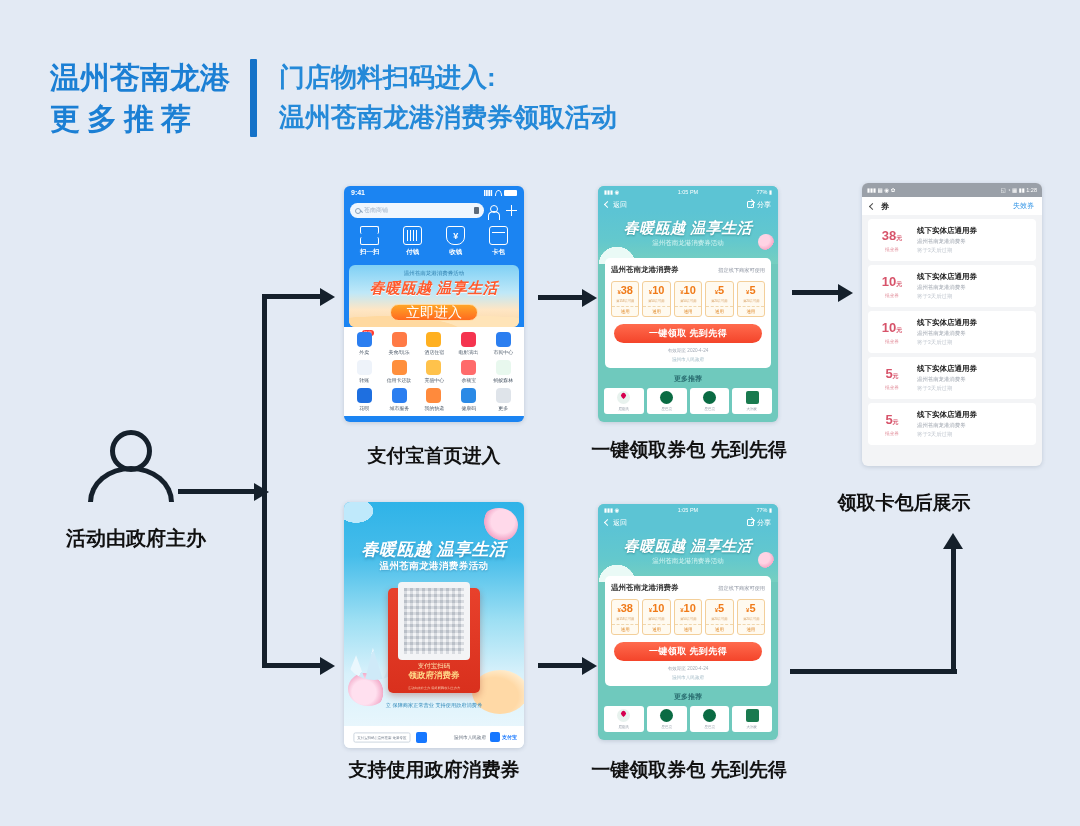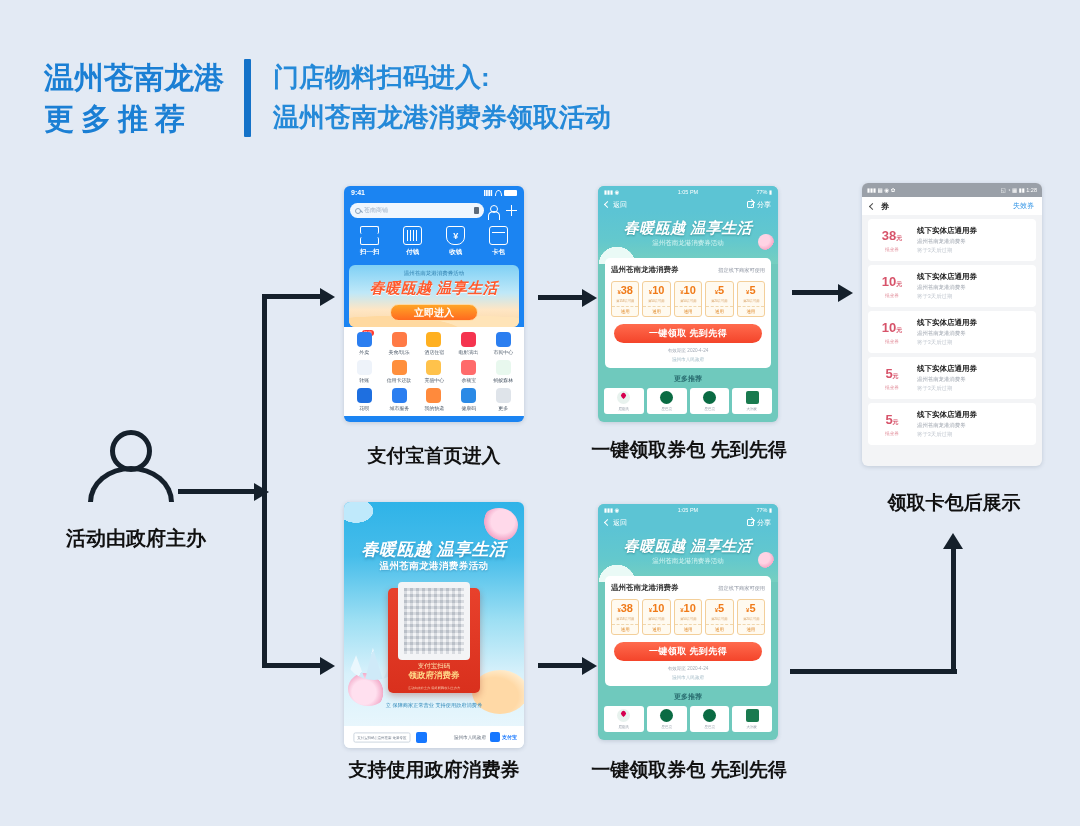--- a/index.html
+++ b/index.html
@@ -5,21 +5,21 @@
   * { box-sizing: border-box; margin: 0; padding: 0; }
   html, body {
     width: 1080px; height: 826px;
     background: #e3eaf4;
     font-family: "Liberation Sans", "DejaVu Sans", sans-serif;
     overflow: hidden;
   }
   #stage { position: relative; width: 1080px; height: 826px; background: #e3eaf4; }
 
   
-  .header { position: absolute; left: 44px; top: 57px; display: flex; align-items: flex-start; }
+  .header { position: absolute; left: 50px; top: 57px; display: flex; align-items: flex-start; }
   .hd-left { font-size: 30px; font-weight: bold; color: #1b7fd4; line-height: 41px; letter-spacing: 0px; white-space: nowrap; }
   .hd-left .l2 { letter-spacing: 7px; }
   .hd-bar { width: 7px; height: 78px; background: #1472c8; margin: 2px 22px 0 20px; border-radius: 1px; }
   .hd-right { font-size: 26px; font-weight: bold; color: #2489d8; line-height: 40px; white-space: nowrap; }
 
   
   .line { position: absolute; background: #15202b; }
   .arrow-r { position: absolute; width: 0; height: 0; border-top: 9px solid transparent; border-bottom: 9px solid transparent; border-left: 15px solid #15202b; }
   .arrow-u { position: absolute; width: 0; height: 0; border-left: 10px solid transparent; border-right: 10px solid transparent; border-bottom: 16px solid #15202b; }
 
@@ -75,21 +75,21 @@
   .qi-card::after { content: ""; position: absolute; left: 2px; right: 2px; top: 5px; height: 8px;
      background: linear-gradient(to bottom,#fff 0 1.4px,transparent 1.4px 4px); }
   .p1 .qitem span { font-size: 6.5px; color: #fff; font-weight: bold; }
   .p1 .banner { position: relative; margin: 0 5px; height: 62px; border-radius: 6px; overflow: hidden;
      background: linear-gradient(to bottom,#7fd0f5 0%,#bfe8f8 45%,#ffe6c4 72%,#f9d7a6 100%); }
   .p1 .banner .sub { position: absolute; top: 5px; left: 0; right: 0; text-align: center; font-size: 5.5px; color: #2f7fae; }
   .p1 .banner .big { position: absolute; top: 14px; left: 0; right: 0; text-align: center; font-size: 15px;
      font-weight: bold; font-style: italic; color: #ff5a2d; text-shadow: 0 1px 0 #fff; letter-spacing: .5px; }
   .p1 .banner .cta { position: absolute; bottom: 6px; left: 50%; transform: translateX(-50%);
      width: 88px; height: 17px; border-radius: 9px; background: linear-gradient(to bottom,#ffa526,#ff6a1f);
-     color: #fff; font-size: 10px; font-weight: bold; display: flex; align-items: center; justify-content: center;
+     color: #fff; font-size: 14px; font-weight: normal; display: flex; align-items: center; justify-content: center;
      border: 1.4px solid #ffd9a0; margin-top: 47px; }
   .p1 .banner .hill { position: absolute; bottom: 0; left: 0; right: 0; height: 22px;
      background: radial-gradient(ellipse at 20% 120%, #ffd9a0 40%, transparent 41%),
                  radial-gradient(ellipse at 80% 120%, #ffe4b8 40%, transparent 41%); }
   .p1 .grid { background: #fff; padding: 5px 3px 4px; display: grid; grid-template-columns: repeat(5,1fr); row-gap: 4px; }
   .p1 .gi { display: flex; flex-direction: column; align-items: center; gap: 2px; position: relative; }
   .p1 .gi .sq { width: 15px; height: 15px; border-radius: 4px; position: relative; }
   .p1 .gi .lb { font-size: 5.2px; color: #4a5766; white-space: nowrap; transform: scale(.95); }
   .p1 .gi .badge { position: absolute; top: -2px; right: 8px; background: #ff3b30; color: #fff;
      font-size: 4px; border-radius: 4px; padding: 0 2px; line-height: 6px; }
@@ -239,21 +239,21 @@
   <div class="person">
     <div class="head"></div>
     <div class="body"></div>
   </div>
   <div class="person-label">活动由政府主办</div>
 
   <div class="caption" style="left:344px; top:443px; width:180px;">支付宝首页进入</div>
   <div class="caption" style="left:586px; top:437px; width:206px;">一键领取券包 先到先得</div>
   <div class="caption" style="left:344px; top:757px; width:180px;">支持使用政府消费券</div>
   <div class="caption" style="left:586px; top:757px; width:206px;">一键领取券包 先到先得</div>
-  <div class="caption" style="left:864px; top:490px; width:180px;">领取卡包后展示</div>
+  <div class="caption" style="left:814px; top:490px; width:180px;">领取卡包后展示</div>
 
   <div class="phone p1">
     <div class="stat">
       <span>9:41</span>
       <span class="sigs">
         <i class="bar-icn"></i>
         <i class="wifi-icn"></i>
         <i class="batt-icn"></i>
       </span>
     </div>

